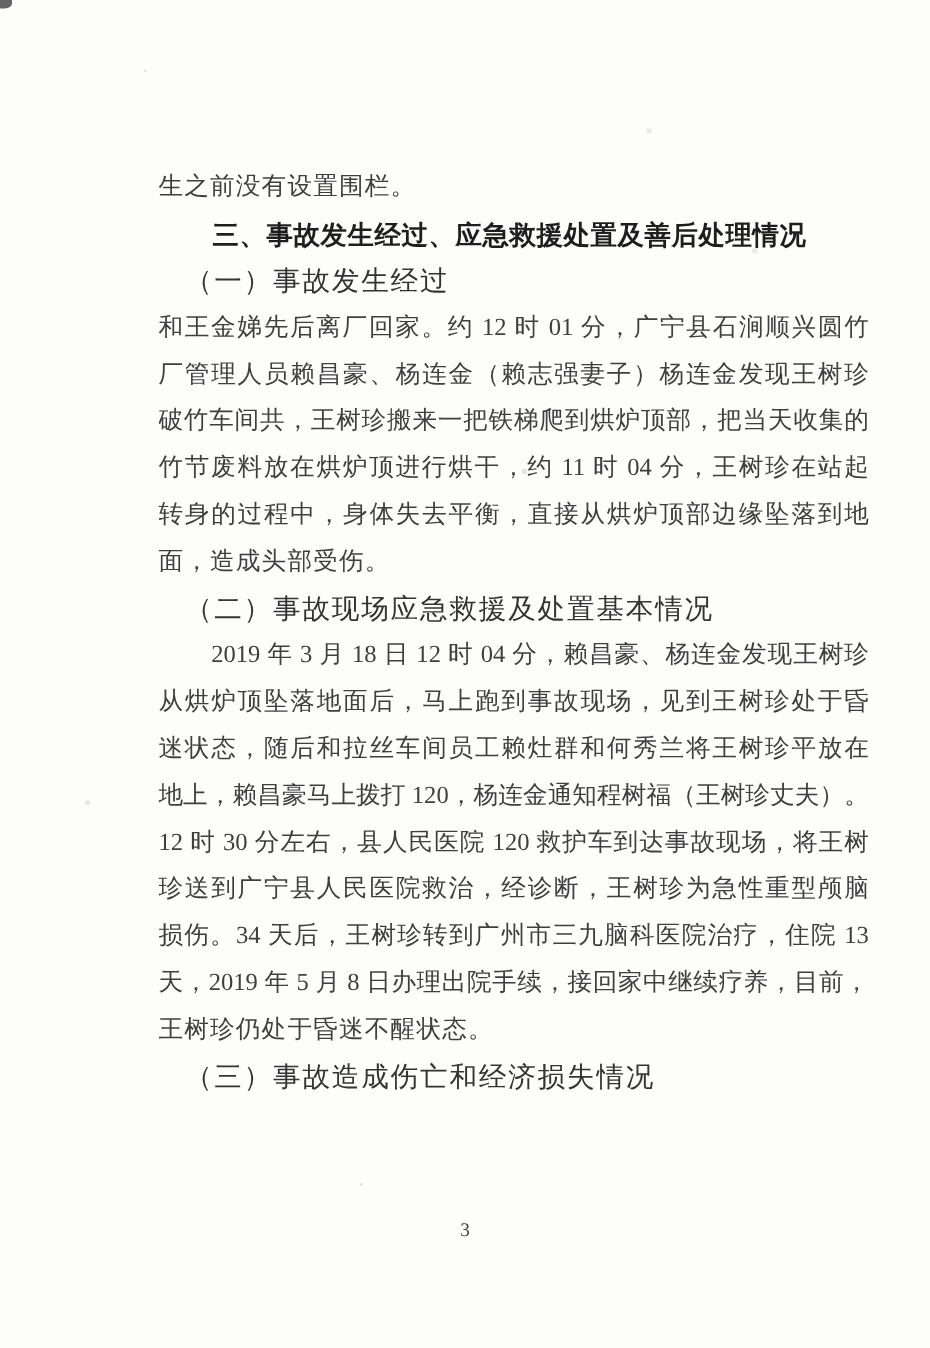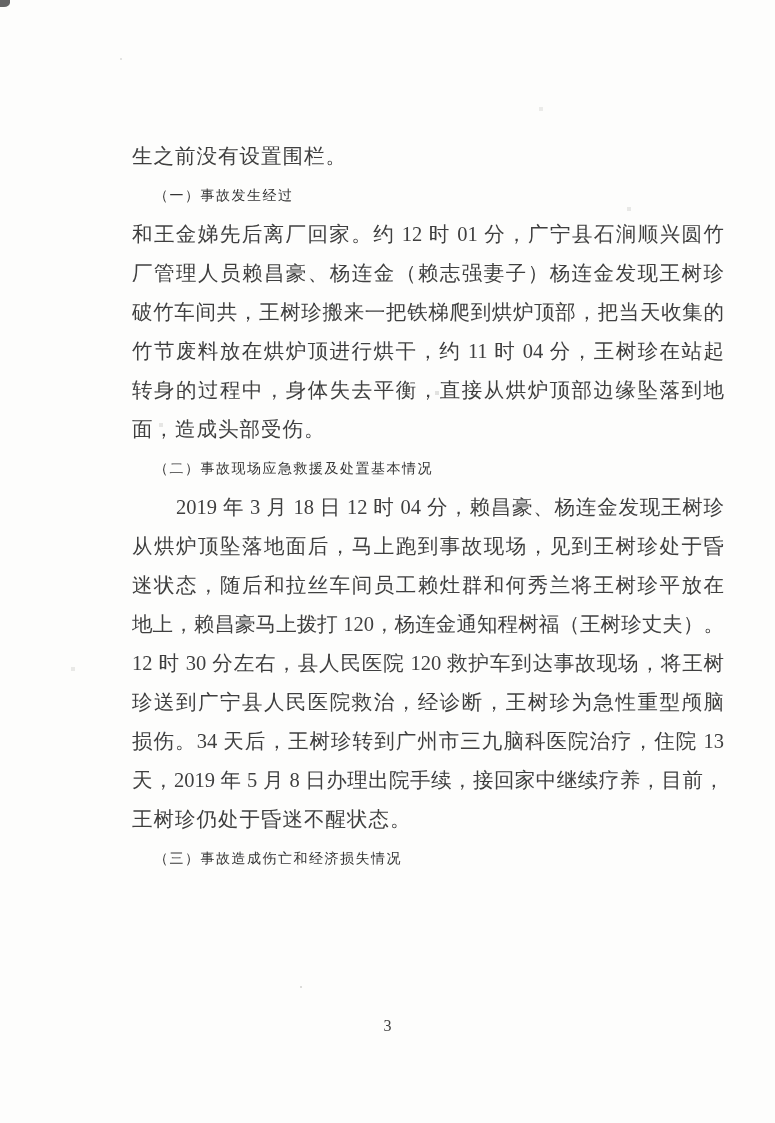--- a/index.html
+++ b/index.html
@@ -44,21 +44,21 @@
   .line.heading {
     font-family: "Liberation Sans", "DejaVu Sans", sans-serif;
     font-weight: bold;
     font-size: 22px;
     letter-spacing: 0.5px;
     color: var(--heading-text, #1e1e1e);
     padding-left: 45px;
   }
   .line.subheading {
     padding-left: 22px;
-    font-size: 14px;
+    font-size: 23px;
     letter-spacing: 1.5px;
     color: var(--subheading-text, #343434);
   }
   .page-number {
     position: absolute;
     top: 1016px;
     left: 0;
     width: 100%;
     text-align: center;
     font-size: 16px;
@@ -95,20 +95,21 @@
 </style>
 </head>
 <body>
 
 <div class="page">
   <div class="corner-mark"></div>
   <div class="speckles"></div>
 
   <div class="doc">
       <div class="line body">生之前没有设置围栏。</div>
+      <div class="line heading">三、事故发生经过、应急救援处置及善后处理情况</div>
       <div class="line subheading">（一）事故发生经过</div>
       <div class="line body fill">和王金娣先后离厂回家。约 12 时 01 分，广宁县石涧顺兴圆竹</div>
       <div class="line body fill">厂管理人员赖昌豪、杨连金（赖志强妻子）杨连金发现王树珍</div>
       <div class="line body fill">破竹车间共，王树珍搬来一把铁梯爬到烘炉顶部，把当天收集的</div>
       <div class="line body fill">竹节废料放在烘炉顶进行烘干，约 11 时 04 分，王树珍在站起</div>
       <div class="line body fill">转身的过程中，身体失去平衡，直接从烘炉顶部边缘坠落到地</div>
       <div class="line body">面，造成头部受伤。</div>
       <div class="line subheading">（二）事故现场应急救援及处置基本情况</div>
       <div class="line body-indent fill">2019 年 3 月 18 日 12 时 04 分，赖昌豪、杨连金发现王树珍</div>
       <div class="line body fill">从烘炉顶坠落地面后，马上跑到事故现场，见到王树珍处于昏</div>

